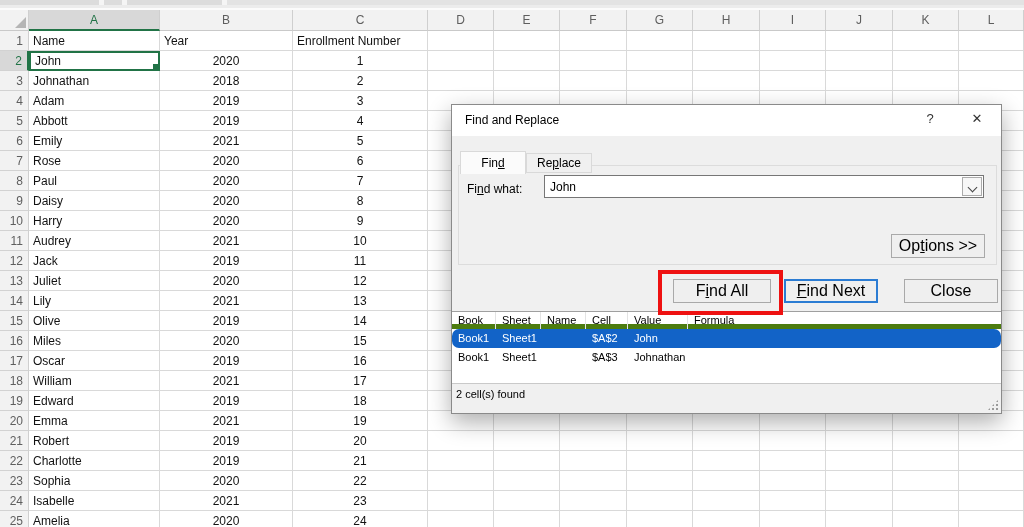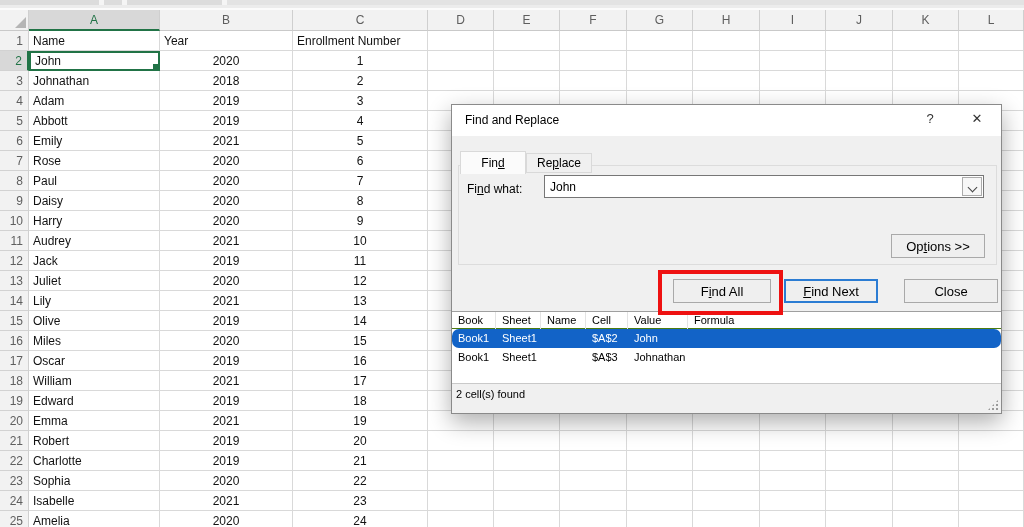--- a/index.html
+++ b/index.html
@@ -50,33 +50,33 @@
   .fw-label { position:absolute; left:15px; top:77px; font-size:12px; color:#000; z-index:2; }
   .combo { position:absolute; left:92px; top:70px; width:440px; height:23px; background:#fff;
     border:1px solid #767676; z-index:2; }
   .combo-text { position:absolute; left:5px; top:4px; font-size:12px; color:#000; }
   .combo-btn { position:absolute; right:1px; top:1px; bottom:1px; width:20px; background:#f7f7f7;
     border:1px solid #ababab; }
   .chev { position:absolute; left:6px; top:6px; width:7px; height:7px;
     border-right:1.6px solid #444; border-bottom:1.6px solid #444; transform:rotate(45deg); }
 
   .btn { position:absolute; height:24px; background:#efefef; border:1px solid #a9a9a9;
-    font-size:13px; color:#000; font-family:inherit; text-align:center; z-index:2; }
+    font-size:16px; color:#000; font-family:inherit; text-align:center; z-index:2; }
   .btn.options  { left:439px; top:129px; width:94px; }
   .btn.findall  { left:221px; top:174px; width:98px; z-index:3; }
   .btn.findnext { left:332px; top:174px; width:94px; border:2px solid #2b7cd3; }
   .btn.closebtn { left:452px; top:174px; width:94px; }
   .redbox { position:absolute; left:206px; top:165px; width:125px; height:45px;
     border:4px solid var(--red); z-index:4; pointer-events:none; }
   .u { text-decoration:underline; }
 
   
   .results { position:absolute; left:0px; top:206px; width:549px; height:83px; background:#fff;
     border-top:1px solid #9f9f9f; z-index:2; overflow:hidden; }
-  .res-header { position:relative; height:17px; border-bottom:1px solid #4d7c0f; }
+  .res-header { position:relative; height:17px; border-bottom:5px solid #4d7c0f; }
   .rc { display:inline-block; height:17px; line-height:16px; font-size:11px; color:#000;
     padding-left:6px; border-right:1px solid #e3e3e3; vertical-align:top; overflow:hidden; white-space:nowrap; }
   .c0{width:44px;} .c1{width:45px;} .c2{width:45px;} .c3{width:42px;} .c4{width:60px;} .c5{width:300px; border-right:none;}
   .res-row { position:relative; height:19px; }
   .res-row .rc { height:19px; line-height:18px; border-right:none; }
   .res-row.sel { background:var(--blue);border-radius:7px; }
   .res-row.sel .rc { color:#fff; }
 
   .statusbar { position:absolute; left:0; bottom:0; width:549px; height:30px; background:#f0f0f0;
     border-top:1px solid #c9c9c9; z-index:2; }

